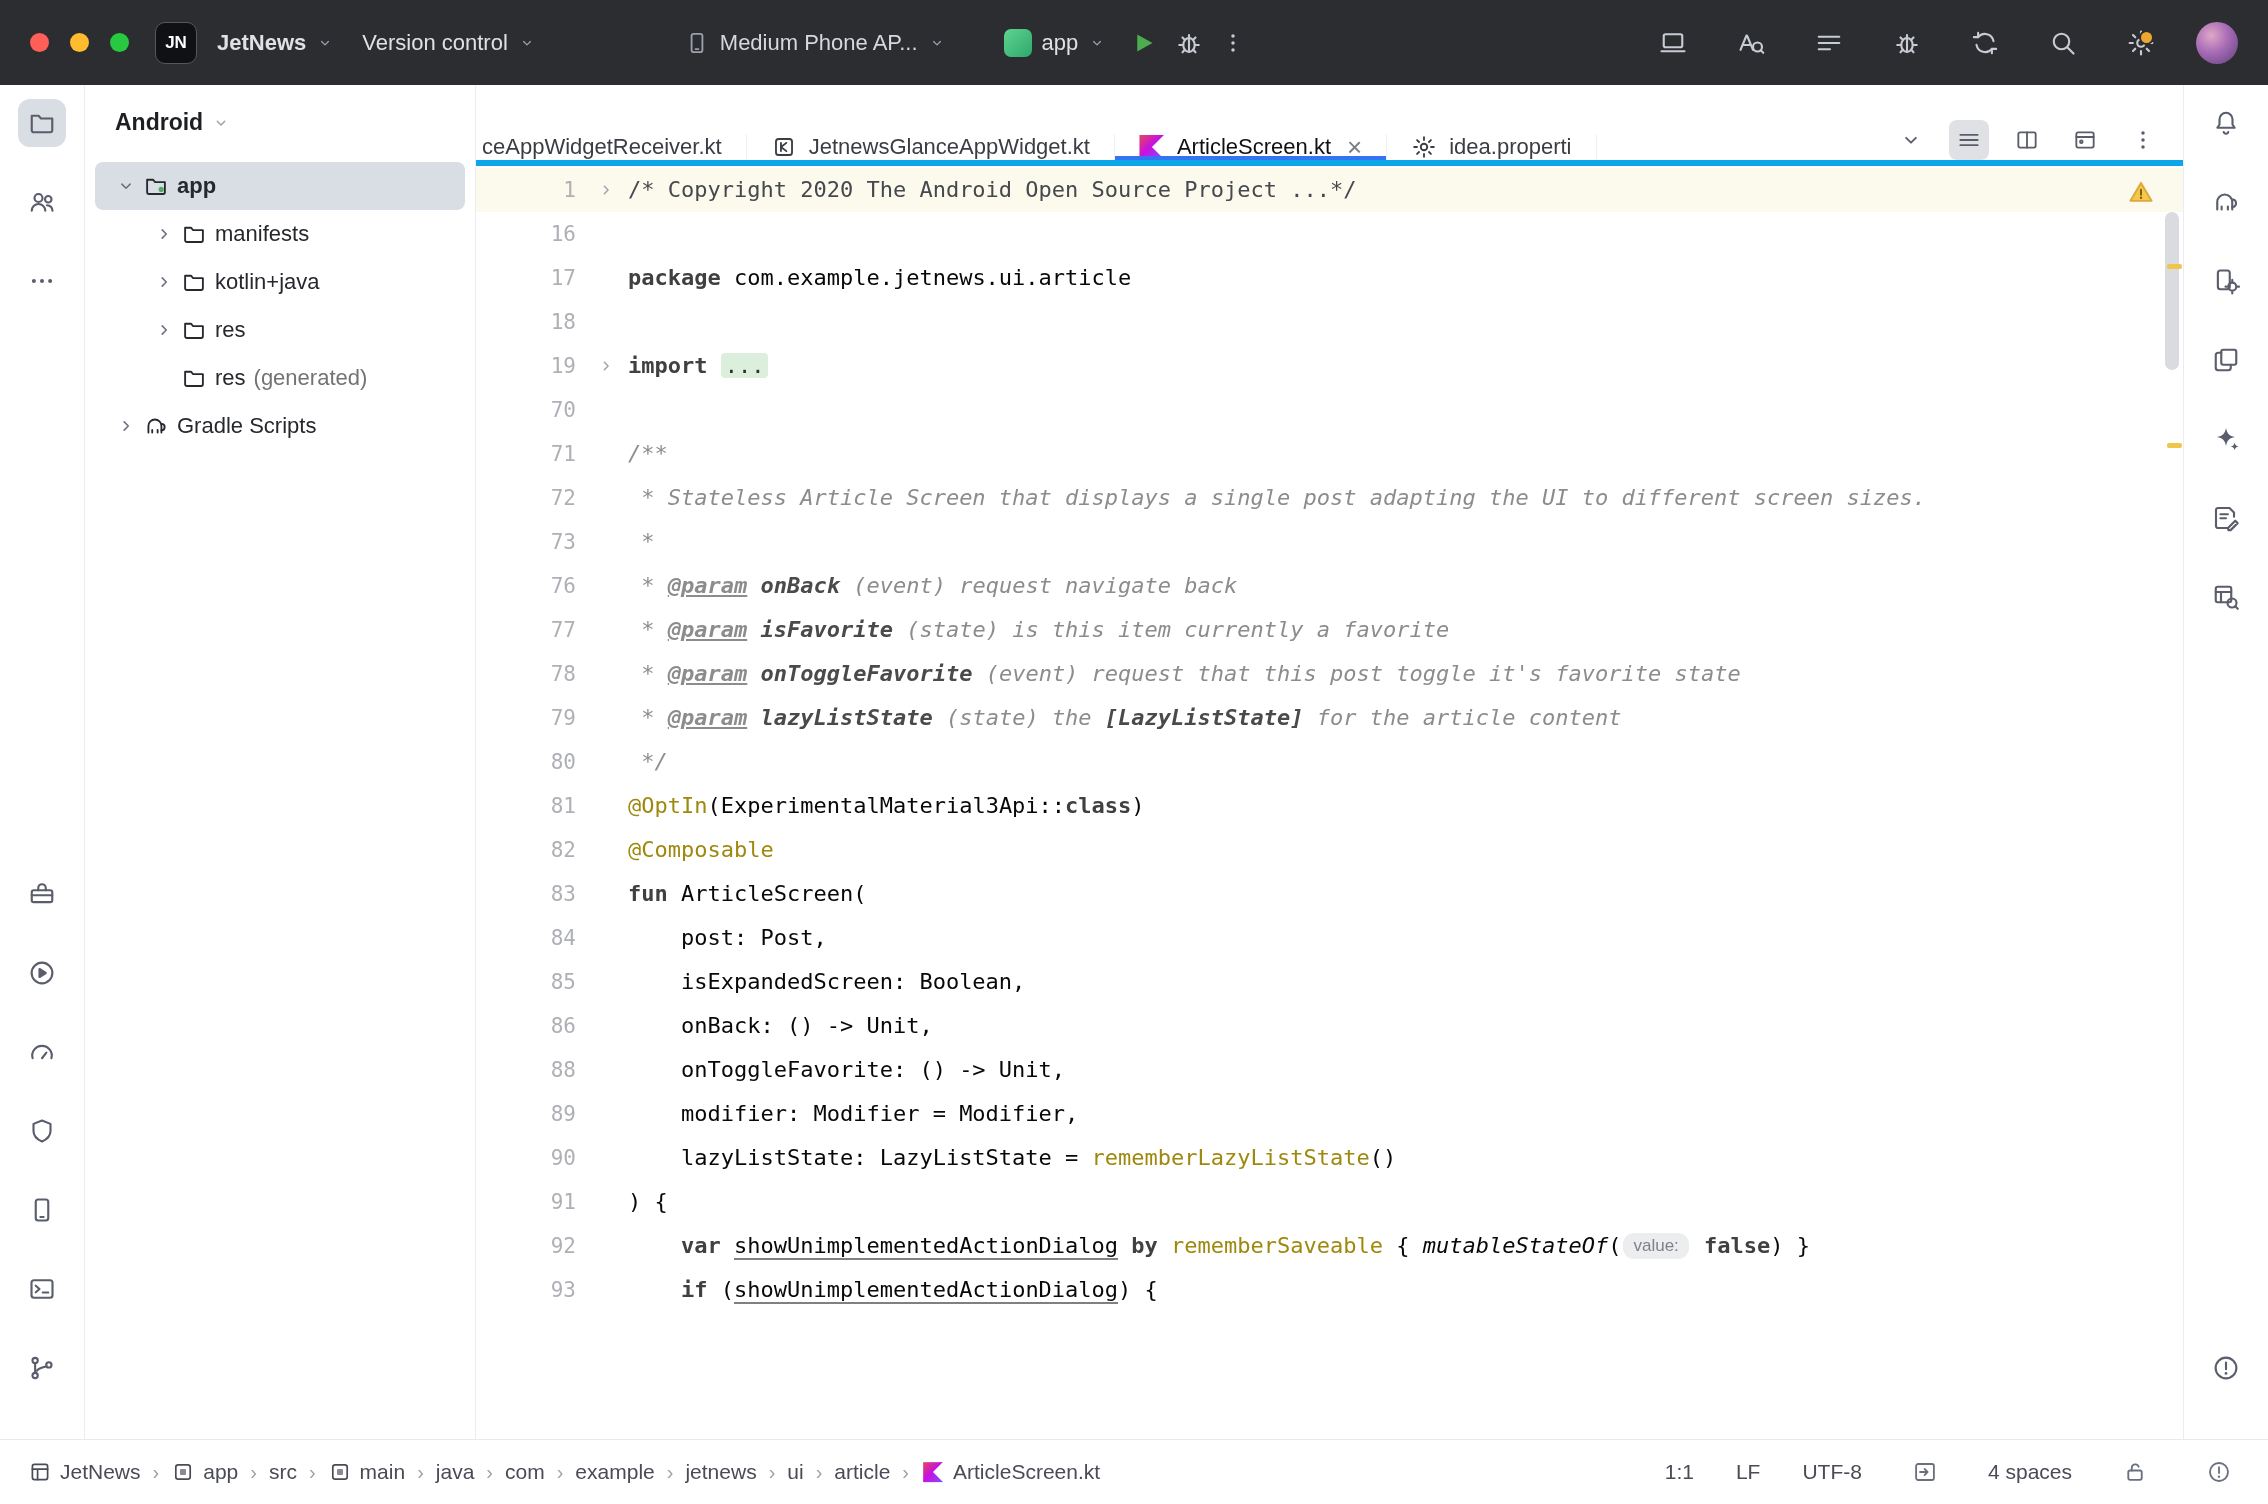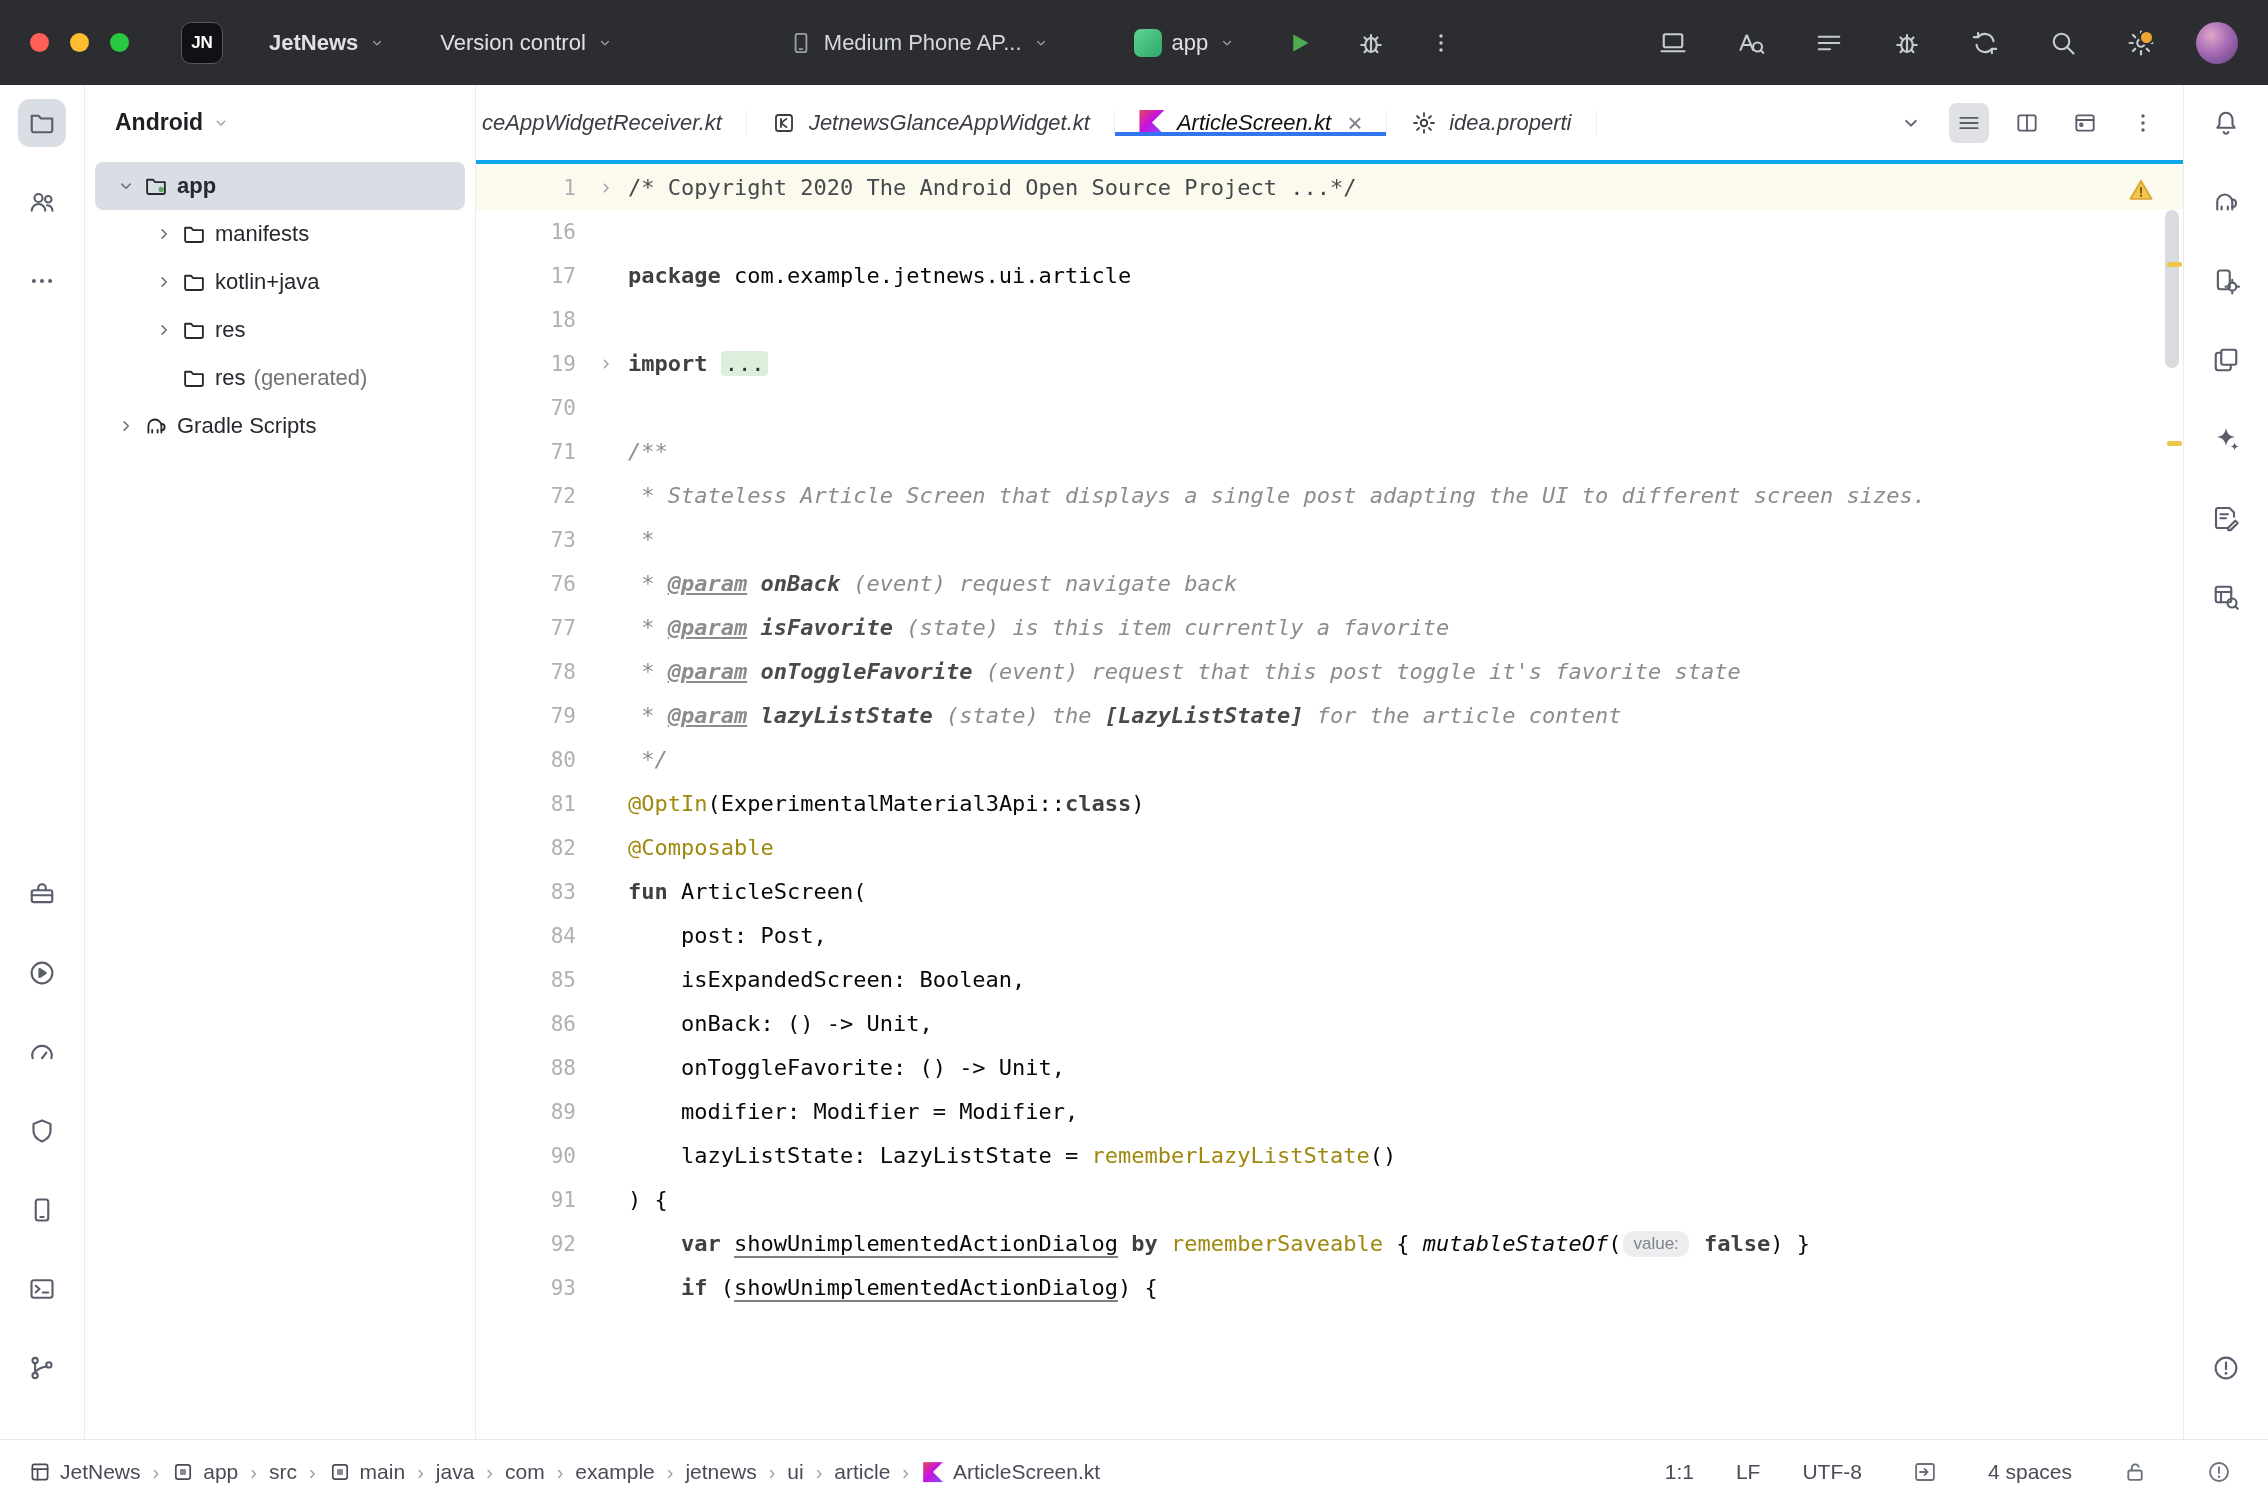--- a/index.html
+++ b/index.html
@@ -1,20 +1,20 @@
 <!DOCTYPE html>
 <html><head>
 <meta charset="utf-8">
 <style>
   html,body{margin:0;padding:0;width:2268px;height:1504px;overflow:hidden;background:#fff;
     font-family:"Liberation Sans","DejaVu Sans",sans-serif;-webkit-font-smoothing:antialiased;}
   .window{width:2268px;height:1504px;display:flex;flex-direction:column;}
 
   
-  .titlebar{height:85px;flex:none;background:#2B2D31;display:flex;align-items:center;color:#DFE1E5;gap:26px;}
+  .titlebar{height:85px;flex:none;background:#2B2D31;display:flex;align-items:center;color:#DFE1E5;}
   .traffic{display:flex;gap:21px;padding:0 26px 0 30px;}
   .dot{width:19px;height:19px;border-radius:50%;display:inline-block;}
   .dot.red{background:#FF5F57}.dot.yellow{background:#FEBC2E}.dot.green{background:#28C840}
   .jnbadge{width:40px;height:40px;border-radius:10px;background:#101114;border:1px solid #55575E;
     display:flex;align-items:center;justify-content:center;font-weight:700;font-size:17px;color:#fff;margin-right:6px;}
   .tbtn{display:flex;align-items:center;gap:10px;background:transparent;border:none;color:#DFE1E5;
     font-size:22px;font-family:inherit;padding:10px 14px;border-radius:10px;cursor:default;white-space:nowrap;}
   .tbtn.bold{font-weight:700}
   .devsel{margin-left:120px;color:#D6D8DE}
   .runcfgbtn{margin-left:30px}
@@ -52,21 +52,21 @@
   .tree{padding-top:2px}
   .trow{height:48px;display:flex;align-items:center;margin:0 10px;border-radius:8px;font-size:22px;color:#26282E;cursor:default;white-space:nowrap;}
   .trow.selected{background:#D9DDE4}
   .trow .chev{width:34px;display:inline-flex;justify-content:center;color:#6C707E;flex:none}
   .trow .lbl{margin-left:8px}
   .trow .lbl.b{font-weight:700}
   .trow .suffix{color:#737373;margin-left:8px}
 
   
   .editorcol{flex:1;min-width:0;display:flex;flex-direction:column;background:#fff;}
-  .tabbar{height:75px;flex:none;border-bottom:4px solid #0ea5e9;display:flex;align-items:center;font-style:italic;}
+  .tabbar{height:75px;flex:none;border-bottom:6px solid #0ea5e9;display:flex;align-items:flex-end;}
   .tabs{display:flex;flex:1;min-width:0;overflow:hidden}
   .tab{display:flex;align-items:center;gap:12px;padding:0 24px;font-size:22px;color:#3A3D43;
     border-right:1px solid #F0F1F3;position:relative;white-space:nowrap;cursor:default;}
   .tab.cut{padding-left:6px}
   .tab.active{color:#0F1012}
   .tab.active::after{content:'';position:absolute;left:0;right:0;bottom:-1px;height:5px;background:#3574F0;}
   .tab .close{font-size:26px;color:#7A7E87;margin-left:4px;line-height:1}
   .tabctl{display:flex;align-items:center;gap:18px;padding:0 20px;color:#5A5D6B;}
   .ctlbtn{border:none;background:transparent;padding:7px;border-radius:8px;display:inline-flex;color:#5A5D6B;cursor:default;}
   .ctlbtn.active{background:#DFE1E5}

